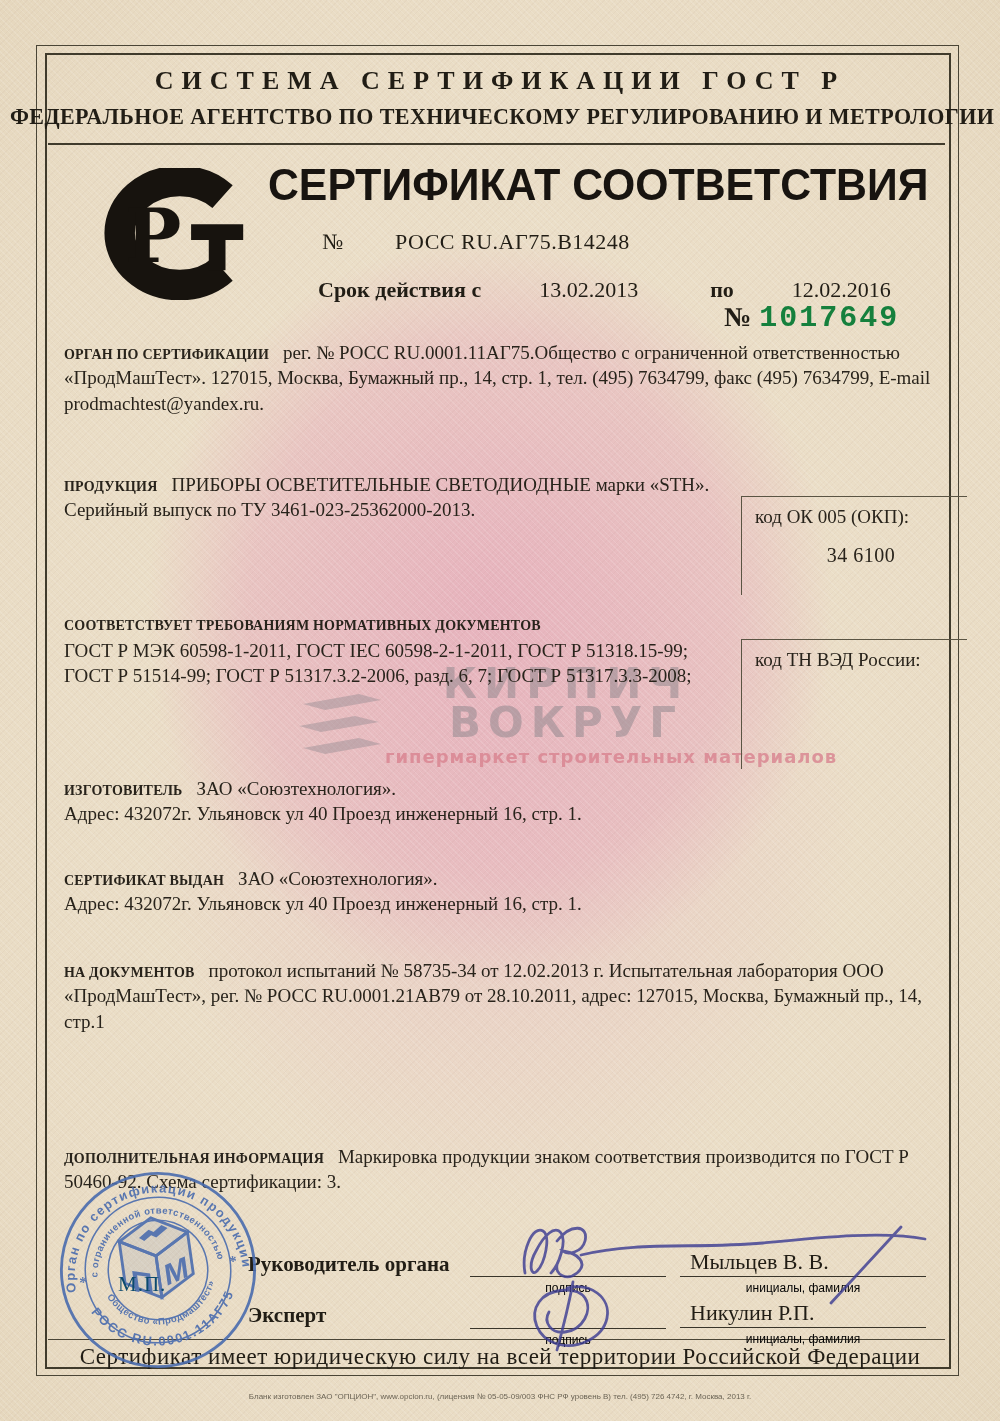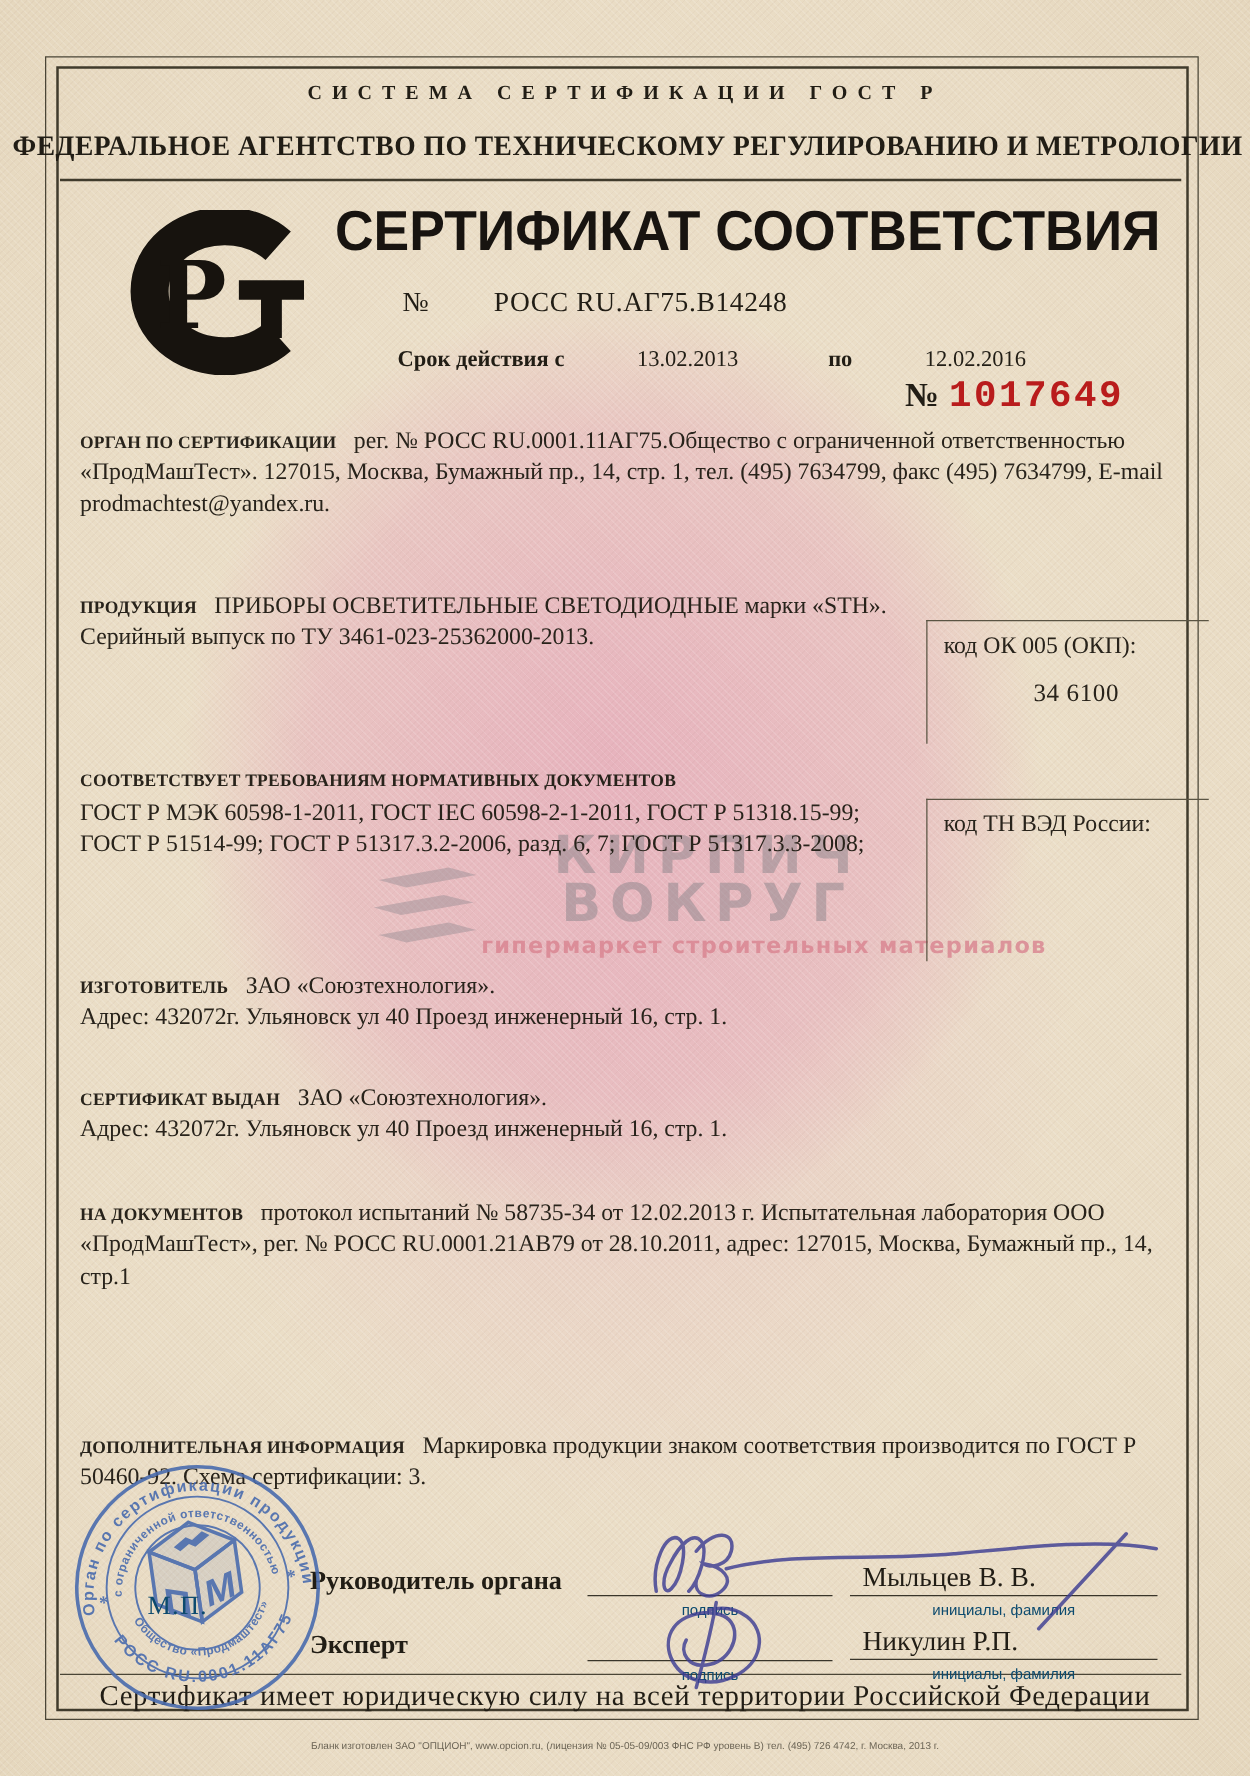--- a/index.html
+++ b/index.html
@@ -21,36 +21,36 @@
 
   
   .frame-outer{position:absolute;left:36px;top:45px;width:921px;height:1329px;border:1.5px solid #4a4536;z-index:2;}
   .frame-inner{position:absolute;left:45px;top:53px;width:902px;height:1312px;border:2.5px solid #403b2c;z-index:2;}
   .header-rule{position:absolute;left:48px;top:143px;width:897px;border-top:2px solid #403b2c;z-index:2;}
   .footer-rule{position:absolute;left:48px;top:1339px;width:897px;border-top:1.5px solid #4a4536;z-index:2;}
 
   .z{position:absolute;z-index:3;}
 
   
-  .h-system{left:0;right:0;top:66px;text-align:center;font-weight:bold;font-size:16px;letter-spacing:8px;white-space:nowrap;}
+  .h-system{left:0;right:0;top:66px;text-align:center;font-weight:bold;font-size:26px;letter-spacing:8px;white-space:nowrap;}
   .h-agency{left:0;right:0;top:104px;text-align:center;font-weight:bold;font-size:22.5px;letter-spacing:.4px;white-space:nowrap;transform:scaleX(.98);}
   .doc-title{left:268px;top:159px;font-family:"Liberation Sans",sans-serif;font-weight:bold;font-size:45px;letter-spacing:0px;white-space:nowrap;transform:scaleX(.95);transform-origin:left top;color:#181410;}
 
   .rst-logo{left:82px;top:168px;width:172px;height:132px;}
 
   .cert-line{left:322px;top:229px;font-size:22px;}
   .cert-line .num{margin-left:52px;letter-spacing:.5px;}
-  .validity{left:318px;top:277px;font-size:18px;white-space:nowrap;}
+  .validity{left:318px;top:277px;font-size:22px;white-space:nowrap;}
   .validity .b{font-weight:bold;}
   .validity .v1{margin-left:58px;}
   .validity .po{margin-left:72px;font-weight:bold;}
   .validity .v2{margin-left:58px;}
   .form-no{left:724px;top:301px;white-space:nowrap;}
   .form-no .sign{font-size:27px;font-weight:bold;}
-  .form-no .digits{font-family:"Liberation Mono",monospace;font-weight:bold;font-size:30px;color:#b91c1c;letter-spacing:2px;margin-left:8px;}
+  .form-no .digits{font-family:"Liberation Mono",monospace;font-weight:bold;font-size:30px;color:#15803d;letter-spacing:2px;margin-left:8px;}
 
   
   .sec{left:64px;width:880px;font-size:19px;line-height:1.33;color:#28231b;}
   .lbl{font-weight:bold;font-size:14px;letter-spacing:.2px;margin-right:14px;}
   .lbl.block{display:block;margin-bottom:2px;}
   .narrow{width:664px;}
 
   .code-box{position:absolute;z-index:3;border-top:1.5px solid #5a5443;border-left:1.5px solid #5a5443;font-size:19px;padding:9px 0 0 13px;color:#28231b;}
   #okp-box{left:741px;top:496px;width:212px;height:89px;}
   #tnved-box{left:741px;top:639px;width:212px;height:120px;}
@@ -59,21 +59,21 @@
   
   .wm{position:absolute;left:295px;top:664px;width:440px;z-index:1;text-align:center;}
   .wm-icon{position:absolute;left:0;top:22px;}
   .wm-text{margin-left:102px;}
   .wm-l1,.wm-l2{font-family:"DejaVu Sans",sans-serif;font-weight:900;font-size:42px;line-height:.93;letter-spacing:7px;color:rgba(142,134,140,.52);}
   .wm-tag{font-family:"DejaVu Sans",sans-serif;font-weight:bold;font-size:18px;letter-spacing:1px;color:rgba(216,130,142,.8);margin-top:4px;margin-left:-12px;white-space:nowrap;}
 
   
   .sig-label{font-weight:bold;font-size:21px;}
   .uline{position:absolute;z-index:3;border-bottom:1.5px solid #39352a;}
-  .cap{position:absolute;z-index:3;font-family:"Liberation Sans",sans-serif;font-size:12px;color:#0c4a6e;text-align:center;}
+  .cap{position:absolute;z-index:3;font-family:"Liberation Sans",sans-serif;font-size:12px;color:#000000;text-align:center;}
   .sig-name{font-size:22px;white-space:nowrap;}
   .ink{z-index:4;}
   .mp{font-size:21px;color:#0c4a6e;z-index:4;letter-spacing:1px;}
 
   .legal{left:0;right:0;top:1344px;text-align:center;font-size:23px;letter-spacing:.5px;white-space:nowrap;}
   .fine{left:0;right:0;top:1392px;text-align:center;font-family:"Liberation Sans",sans-serif;font-size:8px;color:#6b6455;}
 
   .stamp{left:46px;top:1160px;width:224px;height:220px;z-index:4;opacity:.9;}
 </style>
 </head>

